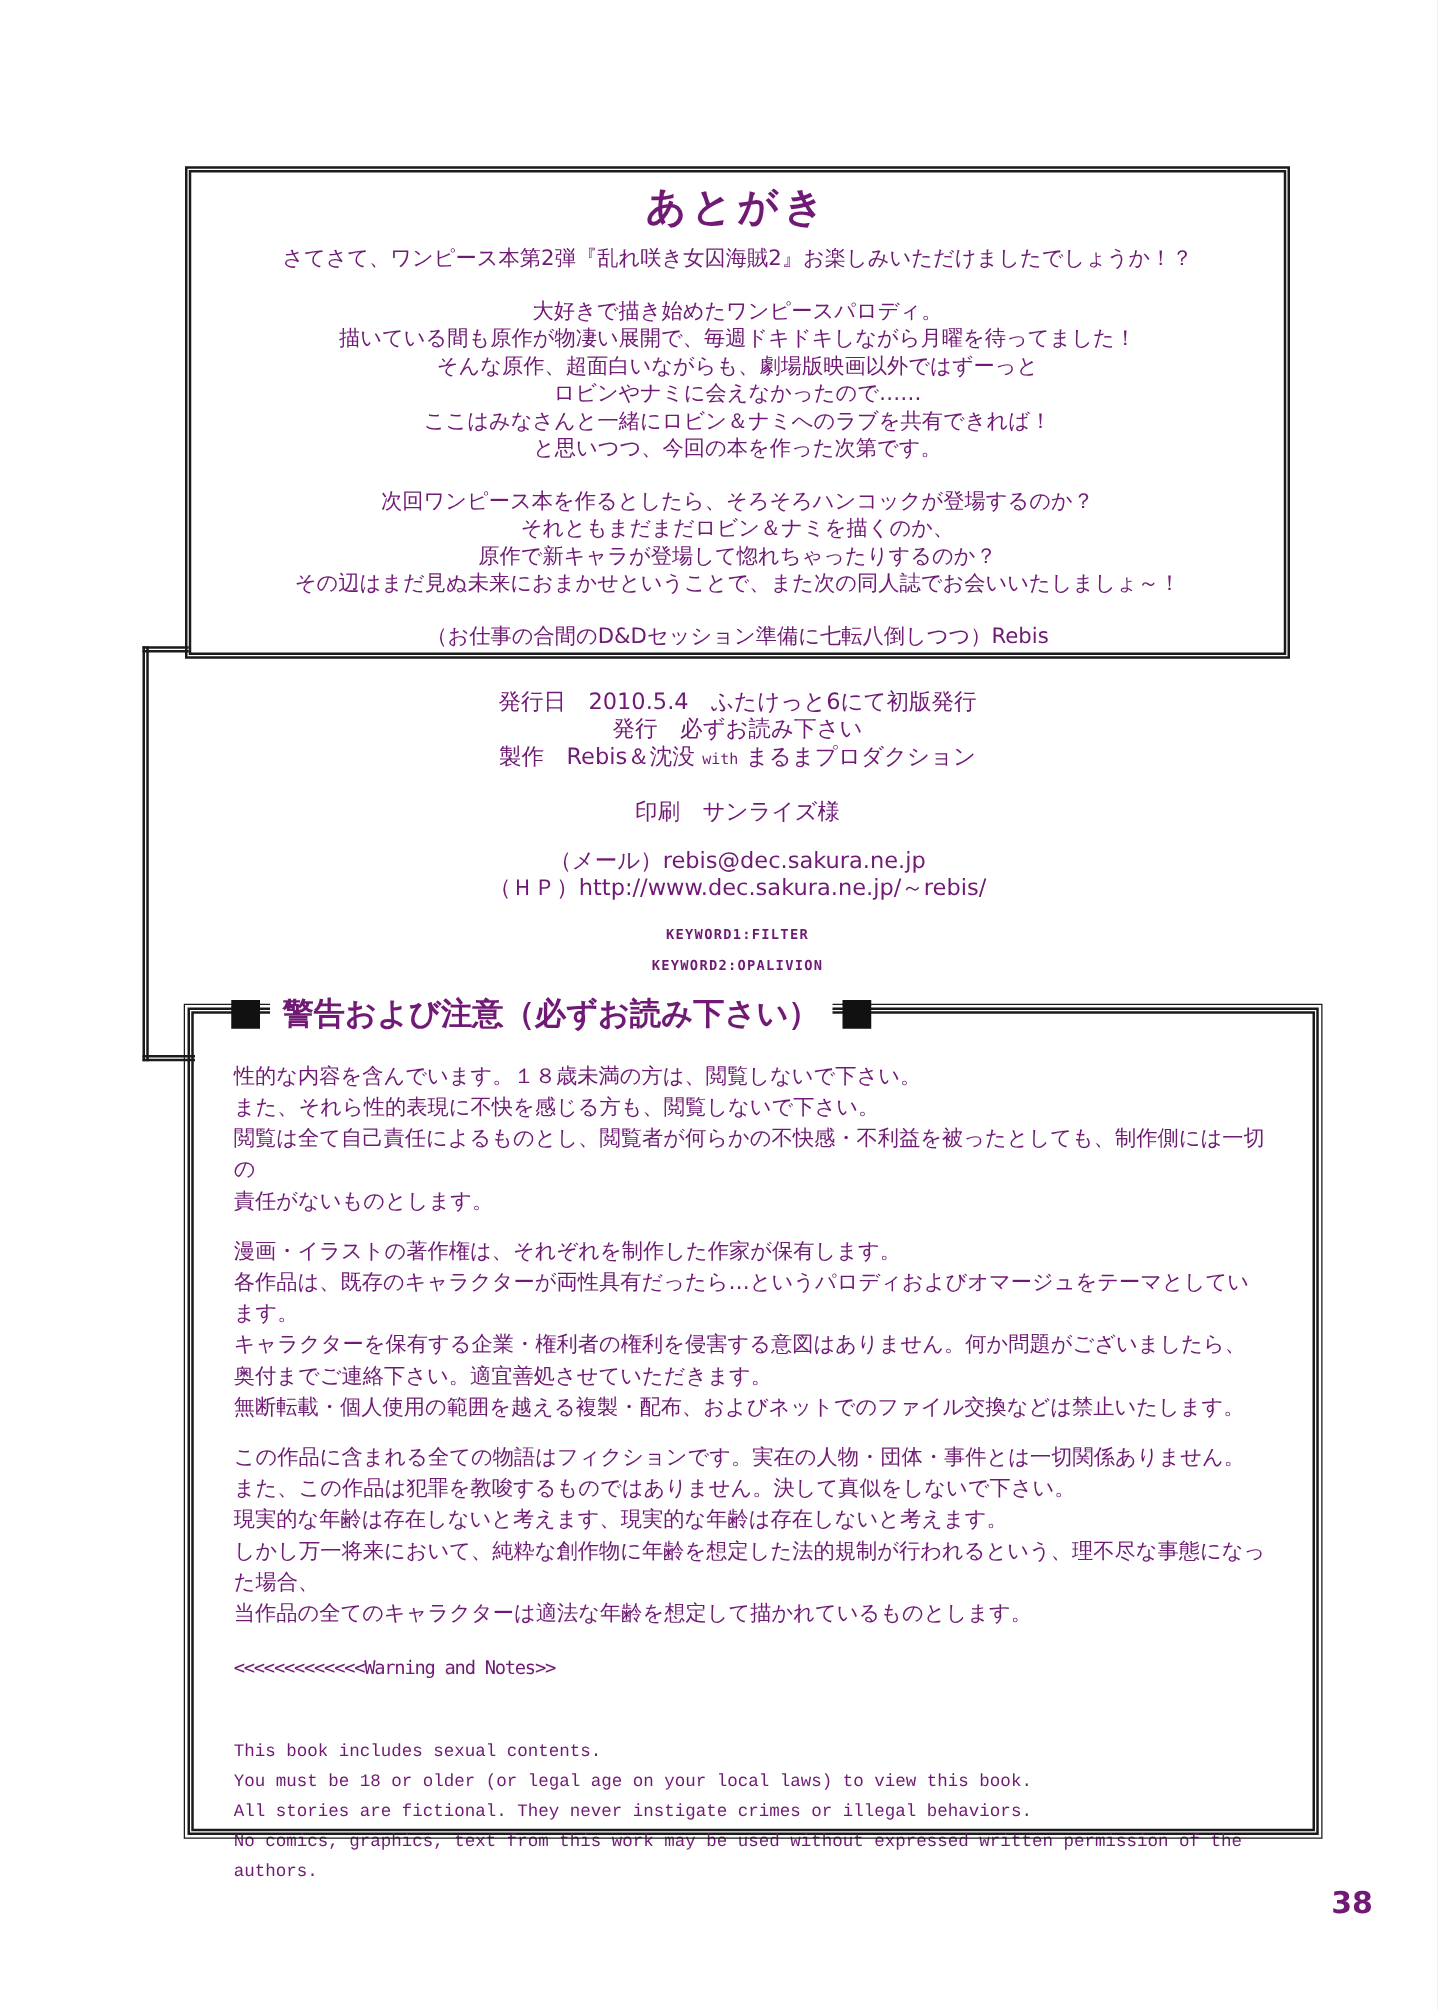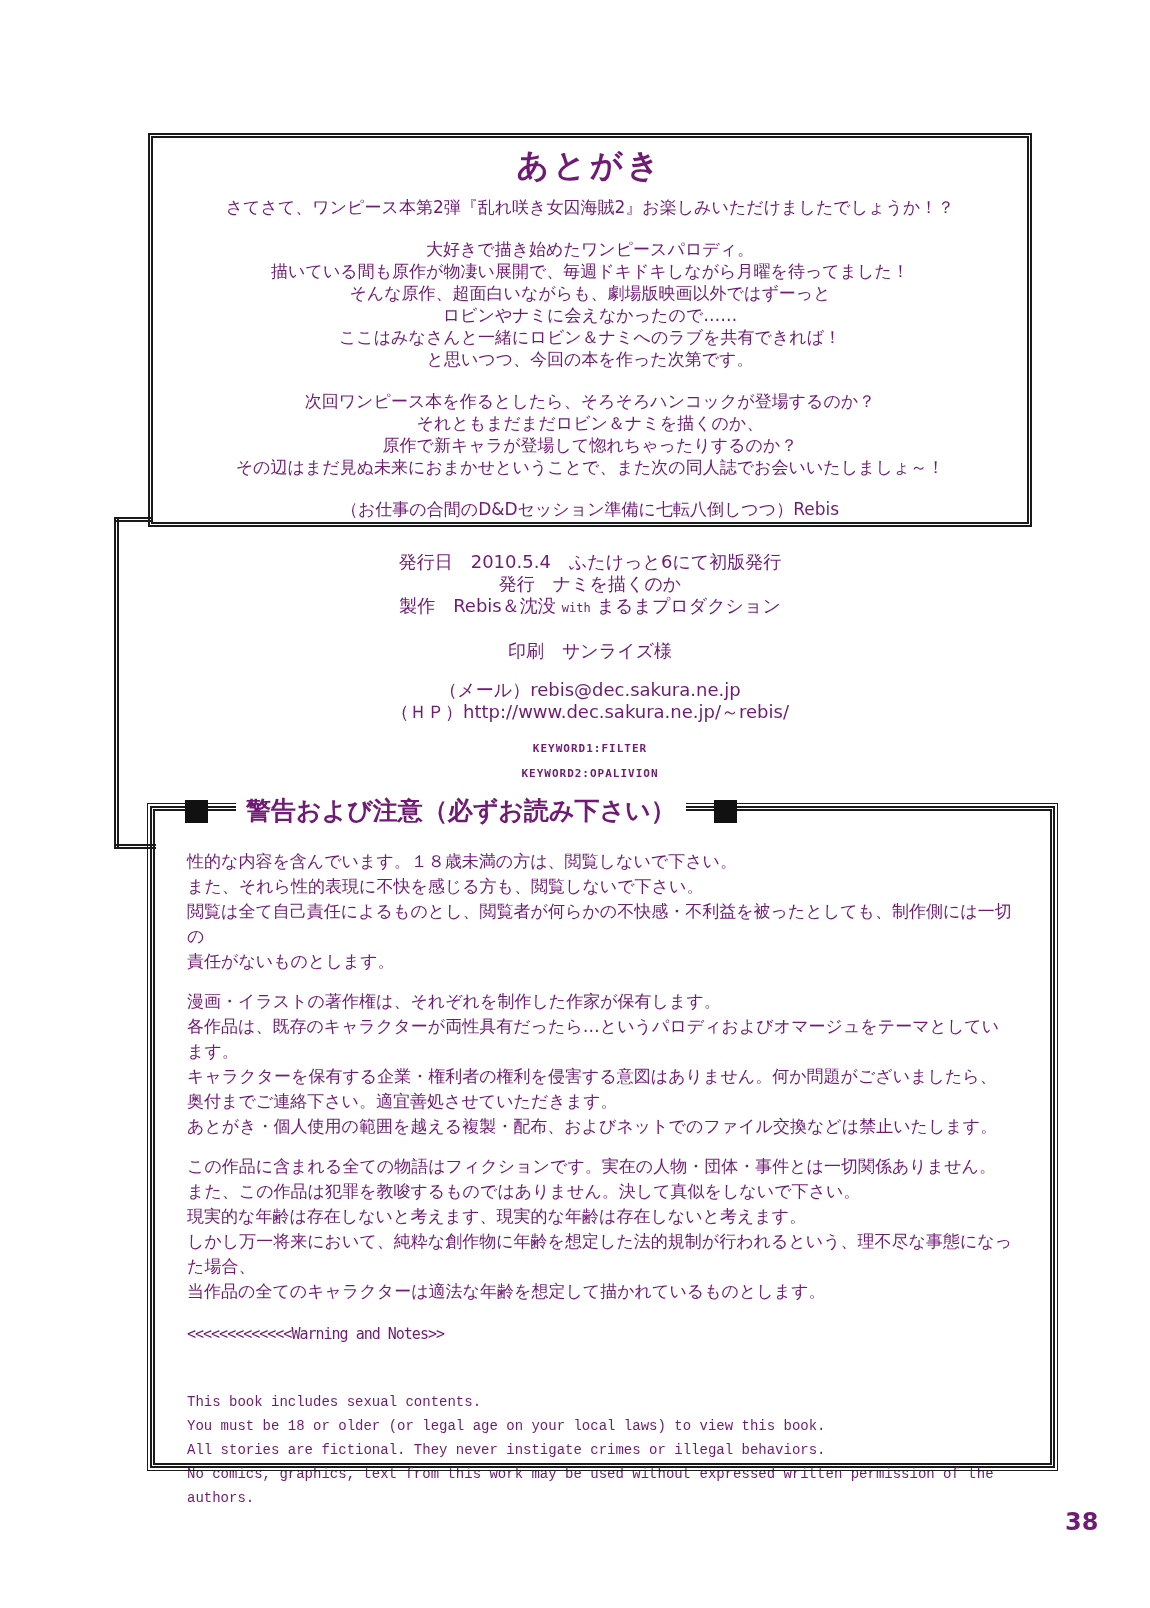--- a/index.html
+++ b/index.html
@@ -70,21 +70,21 @@
     width: 905px; height: 662px;
     border: 5px double #1a1a1a;
     outline: 1px solid #1a1a1a;
     outline-offset: 2px;
   }
   .warning-header {
     position: absolute;
     top: -17px; left: 30px;
     display: flex;
     align-items: center;
-    gap: 28px;
+    gap: 8px;
     height: 34px;
   }
   .black-square { width: 23px; height: 23px; background: #111; flex: 0 0 auto; }
   .warning-title {
     font-size: 25px;
     font-weight: bold;
     line-height: 34px;
     background: #fff;
     padding: 0 10px;
     white-space: nowrap;
@@ -142,21 +142,21 @@
     </div>
     <div class="af-body af-credit">（お仕事の合間のD&amp;Dセッション準備に七転八倒しつつ）Rebis</div>
   </section>
 
   <div class="deco-h-top"></div>
   <div class="deco-v"></div>
   <div class="deco-h-bot"></div>
 
   <section class="colophon">
     <div class="col-first">発行日　2010.5.4　ふたけっと6にて初版発行</div>
-    <div>発行　ナミを描くのか</div>
+    <div>発行　必ずお読み下さい</div>
     <div><span>製作　Rebis＆沈没</span><span class="with-word">with</span><span>まるまプロダクション</span></div>
     <div class="col-printer">印刷　サンライズ様</div>
     <div class="col-email">（メール）rebis@dec.sakura.ne.jp</div>
     <div>（ＨＰ）http://www.dec.sakura.ne.jp/～rebis/</div>
     <div class="col-small">KEYWORD1:FILTER</div>
     <div class="col-small" style="margin-top:12px;">KEYWORD2:OPALIVION</div>
   </section>
 
   <section class="warning-box">
     <div class="warning-header">
@@ -169,21 +169,21 @@
         <div>性的な内容を含んでいます。１８歳未満の方は、閲覧しないで下さい。</div>
         <div>また、それら性的表現に不快を感じる方も、閲覧しないで下さい。</div>
         <div>閲覧は全て自己責任によるものとし、閲覧者が何らかの不快感・不利益を被ったとしても、制作側には一切の</div>
         <div>責任がないものとします。</div>
       </div>
       <div class="w-para">
         <div>漫画・イラストの著作権は、それぞれを制作した作家が保有します。</div>
         <div>各作品は、既存のキャラクターが両性具有だったら…というパロディおよびオマージュをテーマとしています。</div>
         <div>キャラクターを保有する企業・権利者の権利を侵害する意図はありません。何か問題がございましたら、</div>
         <div>奥付までご連絡下さい。適宜善処させていただきます。</div>
-        <div>あとがき・個人使用の範囲を越える複製・配布、およびネットでのファイル交換などは禁止いたします。</div>
+        <div>無断転載・個人使用の範囲を越える複製・配布、およびネットでのファイル交換などは禁止いたします。</div>
       </div>
       <div class="w-para">
         <div>この作品に含まれる全ての物語はフィクションです。実在の人物・団体・事件とは一切関係ありません。</div>
         <div>また、この作品は犯罪を教唆するものではありません。決して真似をしないで下さい。</div>
         <div>現実的な年齢は存在しないと考えます、現実的な年齢は存在しないと考えます。</div>
         <div>しかし万一将来において、純粋な創作物に年齢を想定した法的規制が行われるという、理不尽な事態になった場合、</div>
         <div>当作品の全てのキャラクターは適法な年齢を想定して描かれているものとします。</div>
       </div>
       <div class="en-header">&lt;&lt;&lt;&lt;&lt;&lt;&lt;&lt;&lt;&lt;&lt;&lt;&lt;Warning and Notes&gt;&gt;</div>
       <div class="en-lines">

